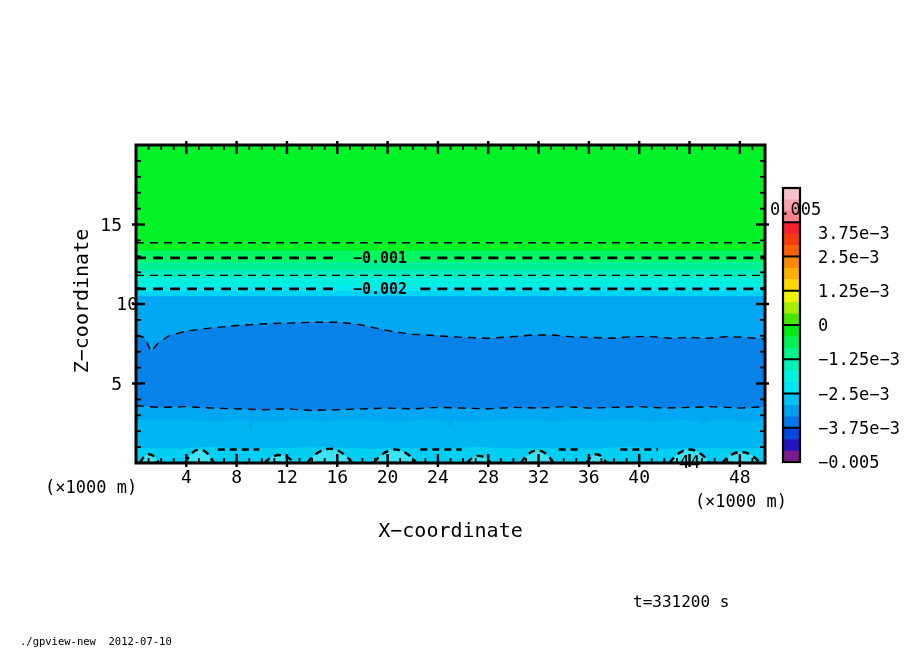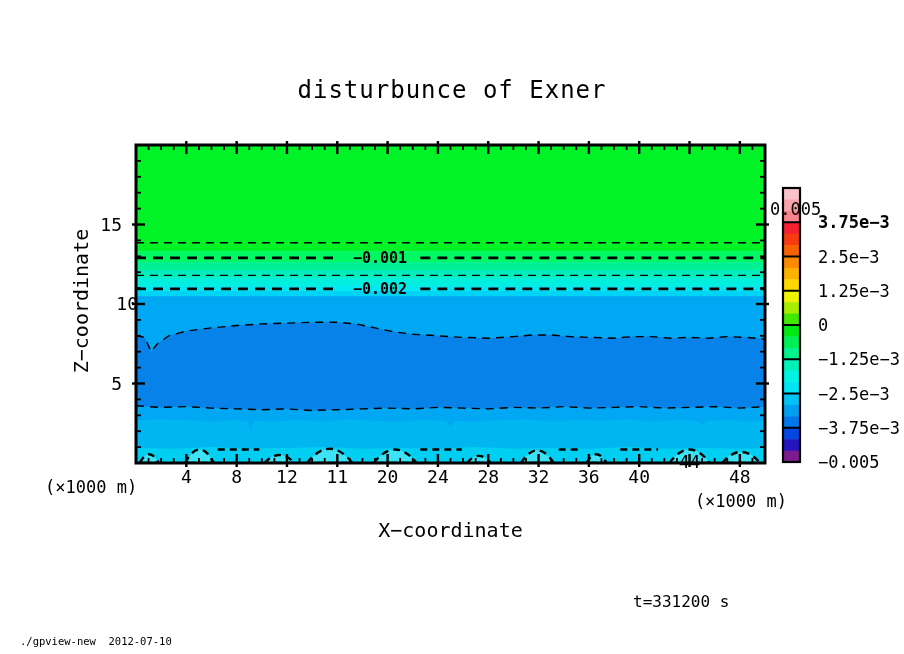--- a/index.html
+++ b/index.html
@@ -19,21 +19,20 @@
   .ytick{width:44px;text-align:right;font-size:18px;height:20px;line-height:20px;}
   .xtick{width:44px;text-align:center;font-size:18px;height:20px;line-height:20px;}
   .cbtick{text-align:left;font-size:17px;height:20px;line-height:20px;}
   svg{position:absolute;left:0;top:0;}
 </style>
 </head>
 <body>
 
 <div id="canvas">
 
-  <div class="abs" id="title">disturbunce of Exner</div>
 
   <div class="abs" id="ylabel">Z−coordinate</div>
   <div class="abs" id="xlabel">X−coordinate</div>
 
   <div class="abs" id="unit-left">(×1000 m)</div>
   <div class="abs" id="unit-right">(×1000 m)</div>
 
   <svg id="plot-svg" width="904" height="654" viewBox="0 0 904 654">
       <defs>
         <clipPath id="plotclip">
@@ -254,33 +253,33 @@
 
   <div id="yticks">
       <div class="abs ytick" style="left: 78px; top: 373.5px;">5</div>
       <div class="abs ytick" style="left: 78px; top: 294px; margin-left: 16px;">10</div>
       <div class="abs ytick" style="left: 78px; top: 214.5px;">15</div>
     </div>
   <div id="xticks">
       <div class="abs xtick" style="left: 164.32px; top: 467px;">4</div>
       <div class="abs xtick" style="left: 214.64px; top: 467px;">8</div>
       <div class="abs xtick" style="left: 264.96px; top: 467px;">12</div>
-      <div class="abs xtick" style="left: 315.28px; top: 467px;">11</div>
+      <div class="abs xtick" style="left: 315.28px; top: 467px;">16</div>
       <div class="abs xtick" style="left: 365.6px; top: 467px;">20</div>
       <div class="abs xtick" style="left: 415.92px; top: 467px;">24</div>
       <div class="abs xtick" style="left: 466.24px; top: 467px;">28</div>
       <div class="abs xtick" style="left: 516.56px; top: 467px;">32</div>
       <div class="abs xtick" style="left: 566.88px; top: 467px;">36</div>
       <div class="abs xtick" style="left: 617.2px; top: 467px;">40</div>
       <div class="abs xtick" style="left: 667.52px; top: 452px;">44</div>
       <div class="abs xtick" style="left: 717.84px; top: 467px;">48</div>
     </div>
   <div id="cbticks">
       <div class="abs cbtick" style="left: 770px; top: 178px; margin-top: 21px;">0.005</div>
-      <div class="abs cbtick" style="left: 818px; top: 212px; font-weight: bold;">3.75e−3</div>
+      <div class="abs cbtick" style="left: 818px; top: 223px;">3.75e−3</div>
       <div class="abs cbtick" style="left: 818px; top: 246.5px;">2.5e−3</div>
       <div class="abs cbtick" style="left: 818px; top: 280.75px;">1.25e−3</div>
       <div class="abs cbtick" style="left: 818px; top: 315px;">0</div>
       <div class="abs cbtick" style="left: 818px; top: 349.25px;">−1.25e−3</div>
       <div class="abs cbtick" style="left: 818px; top: 383.5px;">−2.5e−3</div>
       <div class="abs cbtick" style="left: 818px; top: 417.75px;">−3.75e−3</div>
       <div class="abs cbtick" style="left: 818px; top: 452px;">−0.005</div>
     </div>
 
   <div class="abs" id="time-label">t=331200 s</div>

